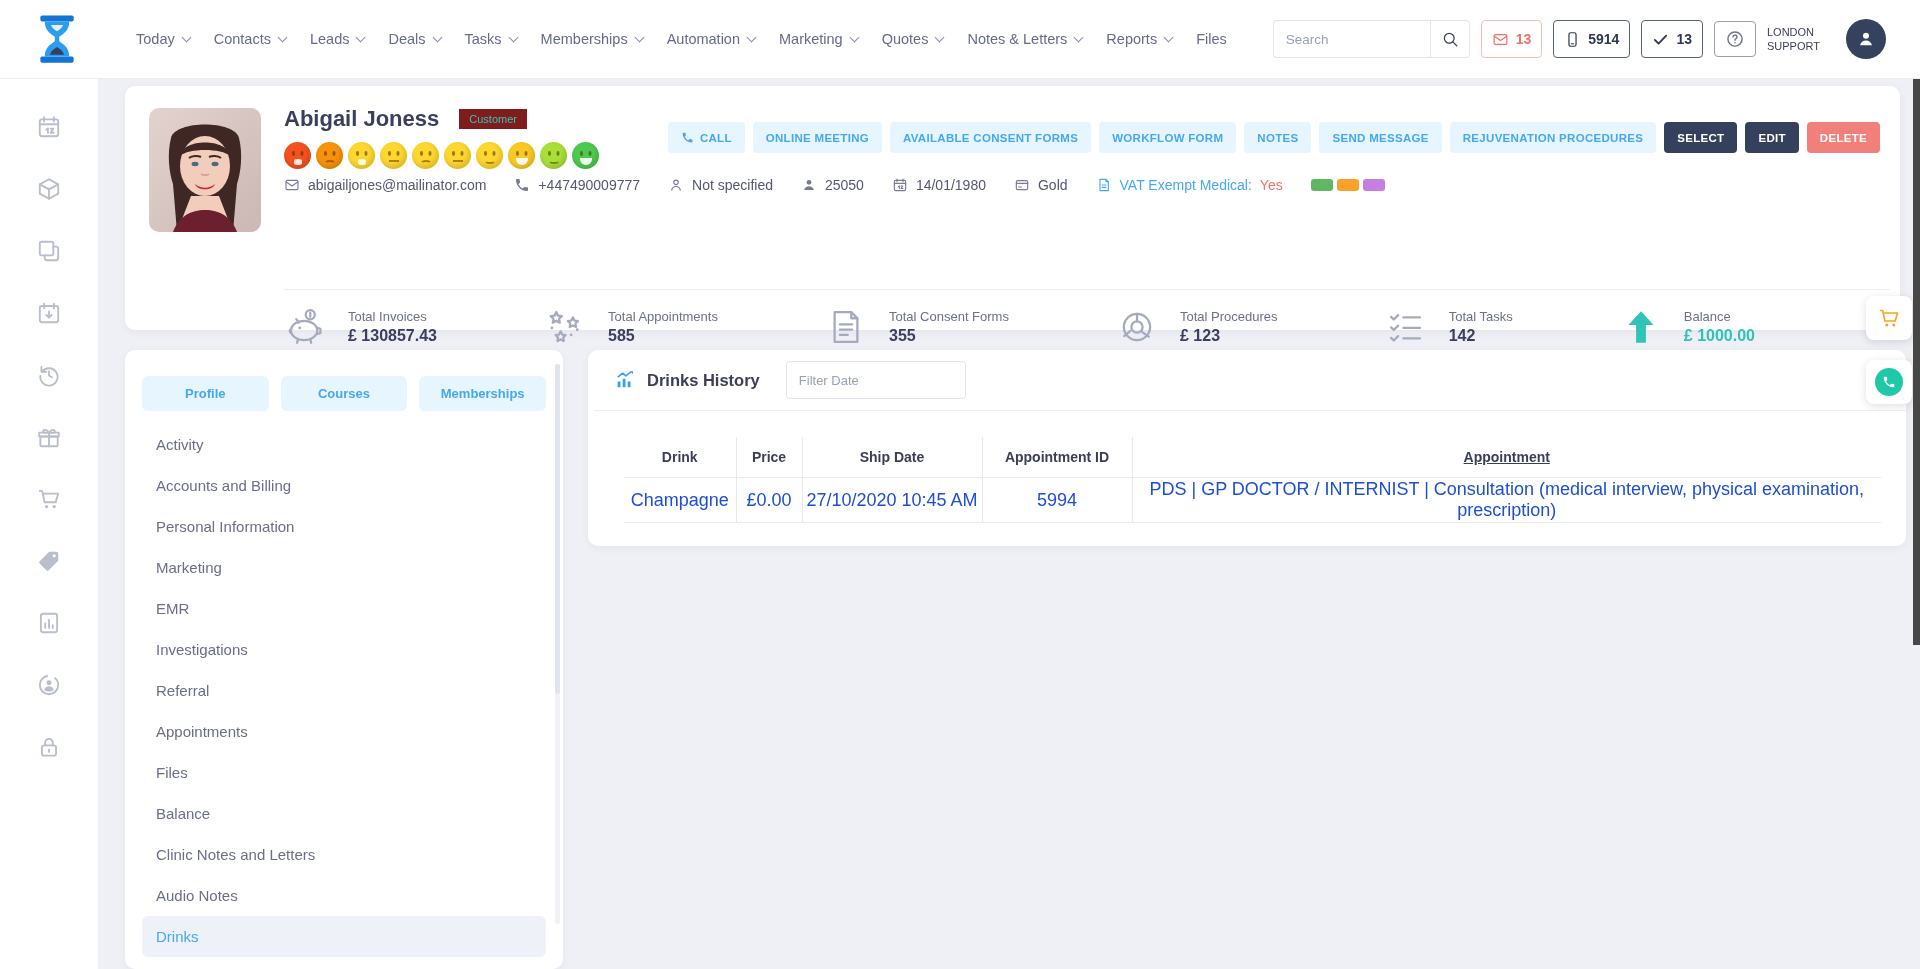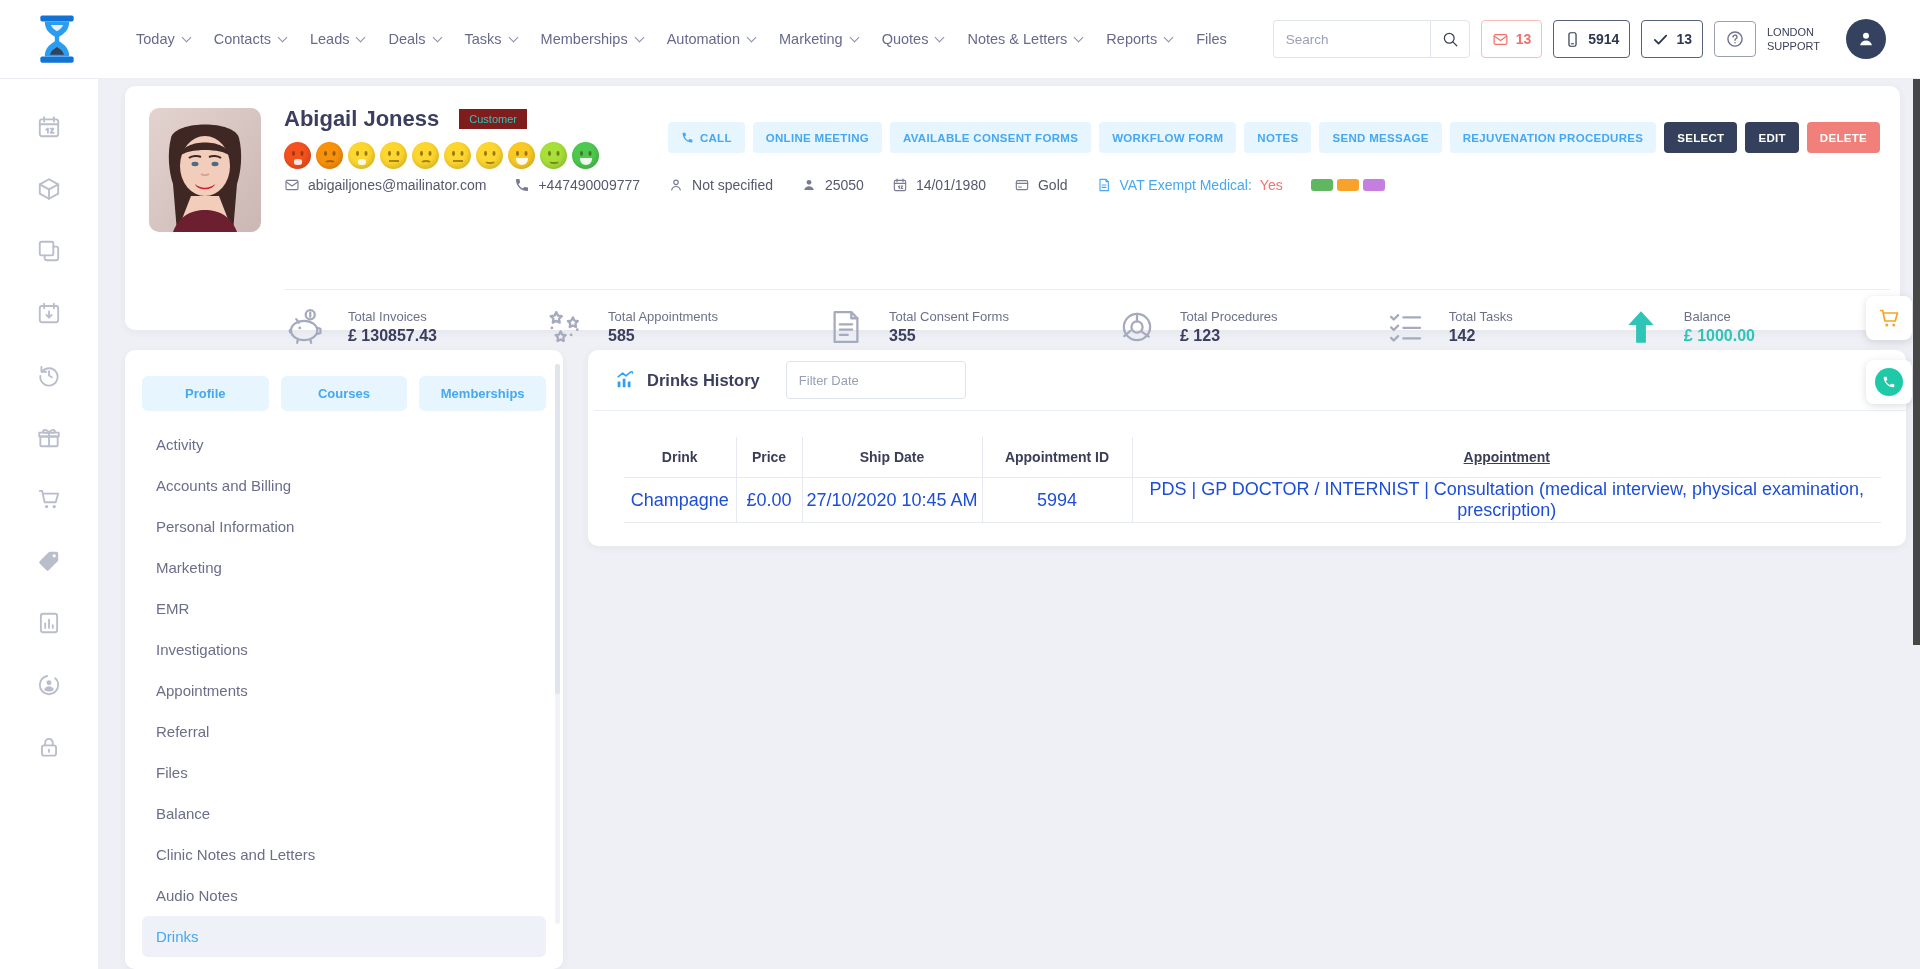--- a/index.html
+++ b/index.html
@@ -746,25 +746,25 @@
 
       <div class="mitem">
         <span>EMR</span>
       </div>
 
       <div class="mitem">
         <span>Investigations</span>
       </div>
 
       <div class="mitem">
+        <span>Referral</span>
+      </div>
+
+      <div class="mitem">
         <span>Appointments</span>
-      </div>
-
-      <div class="mitem">
-        <span>Referral</span>
       </div>
 
       <div class="mitem">
         <span>Files</span>
       </div>
 
       <div class="mitem">
         <span>Balance</span>
       </div>
 

